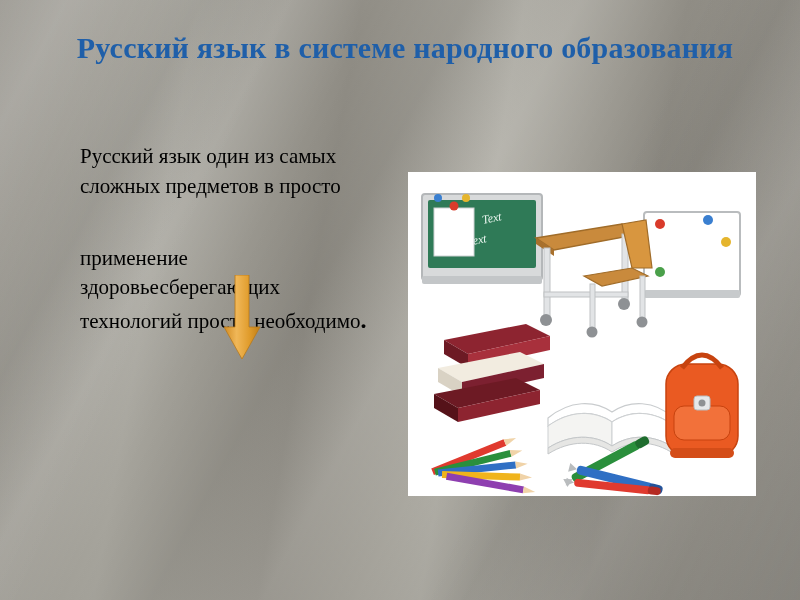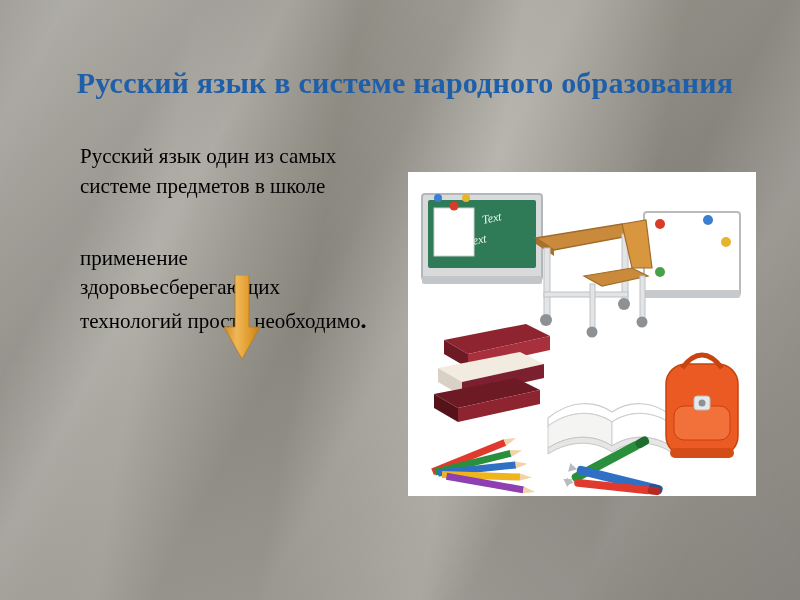--- a/index.html
+++ b/index.html
@@ -47,21 +47,20 @@
     left: 60px;
     top: 28px;
     width: 690px;
     text-align: center;
     font-family: "Liberation Serif", serif;
     font-weight: bold;
     font-size: 30px;
     line-height: 1.32;
     color: #1f5fa9;
     letter-spacing: 0.2px;
-    margin-top: 35px;
   }
   .body-text {
     position: absolute;
     left: 80px;
     top: 142px;
     width: 300px;
     font-family: "Liberation Serif", serif;
     font-size: 21px;
     line-height: 1.42;
     color: #000000;
@@ -92,21 +91,21 @@
 </style>
 </head>
 <body>
 
 <div class="slide">
   <div class="slide-sheen"></div>
 
   <div class="title">Русский язык в системе народного образования</div>
 
   <div class="body-text">
-    <p class="para-1">Русский язык один из самых системе предметов в школе</p>
+    <p class="para-1">Русский язык один из самых сложных предметов в просто</p>
     <div class="para-gap"></div>
     <p class="para-2"><span>применение здоровьесберегающих технологий просто необходимо</span><span class="bold-dot">.</span></p>
   </div>
 
   <svg class="arrow" viewBox="0 0 40 85">
     <defs>
       <linearGradient id="arrGrad" x1="0" y1="0" x2="1" y2="0">
         <stop offset="0%" stop-color="#d18b22"></stop>
         <stop offset="35%" stop-color="#f0b758"></stop>
         <stop offset="70%" stop-color="#e09c2c"></stop>

